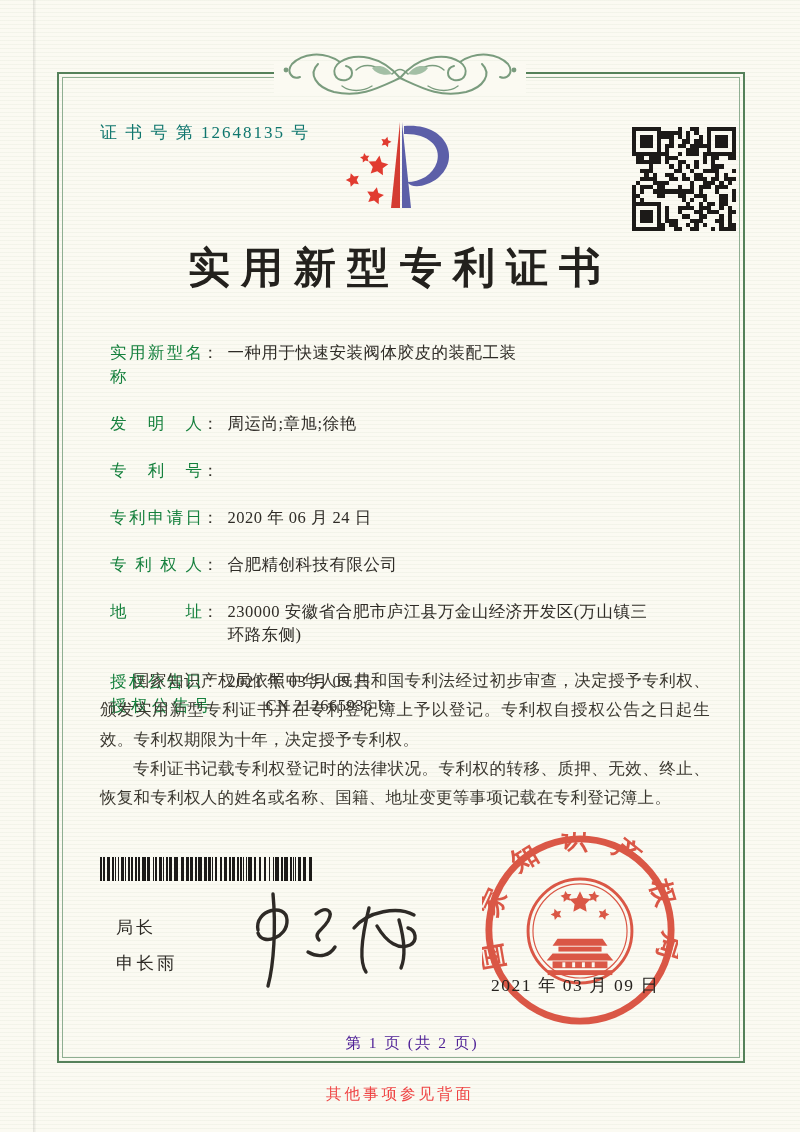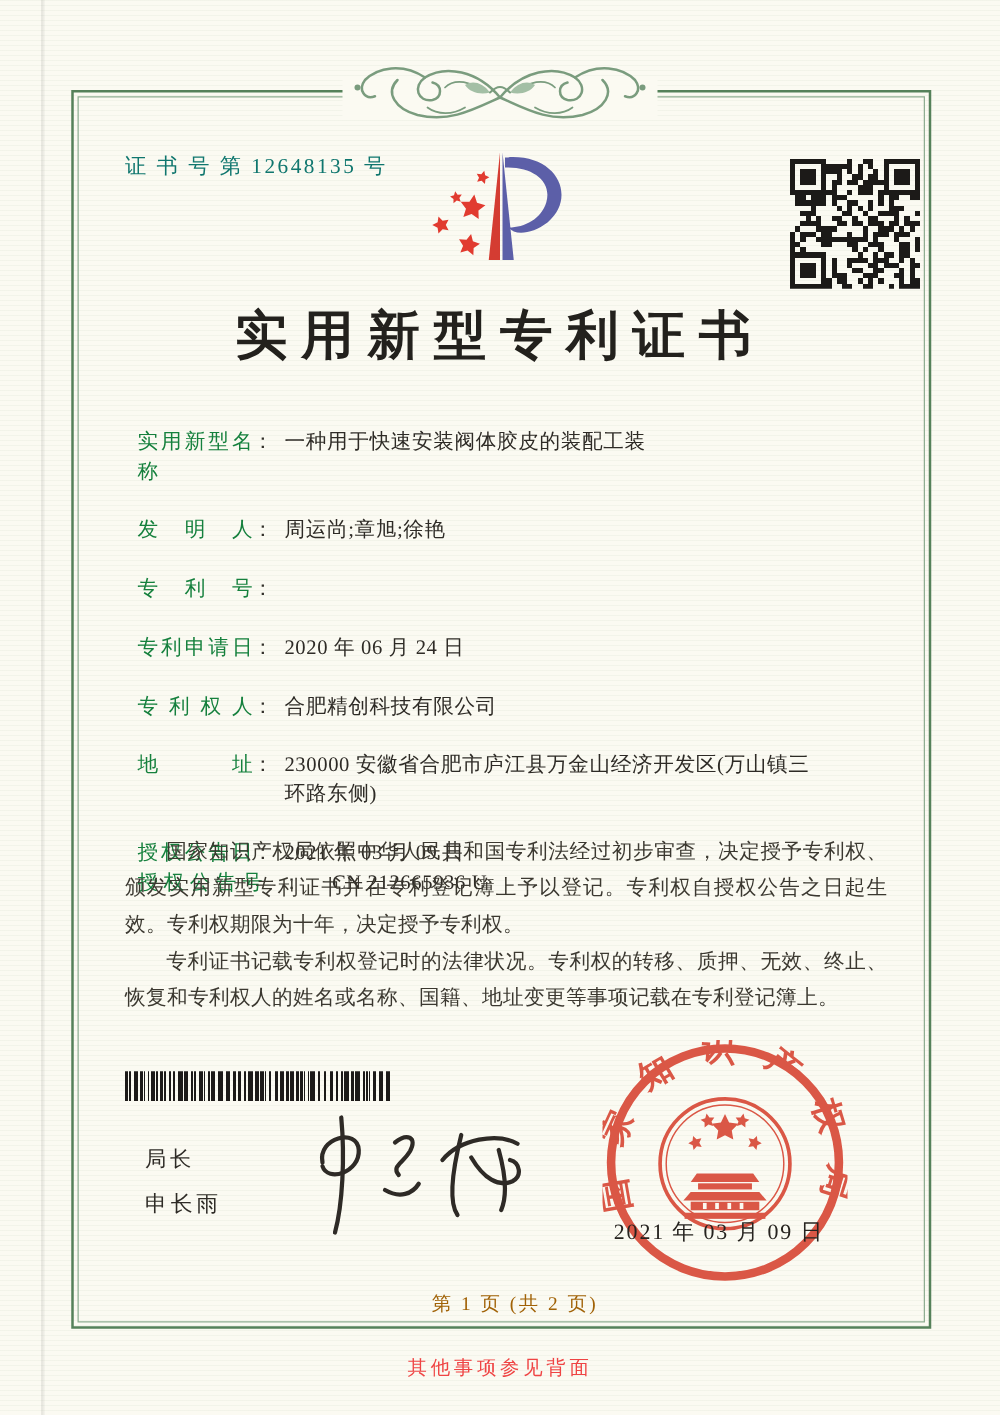--- a/index.html
+++ b/index.html
@@ -44,21 +44,21 @@
   .barcode { position:absolute; left:100px; top:857px; width:212px; height:24px; }
 
   .seal { position:absolute; left:482px; top:832px; width:196px; height:196px; opacity:0.92; }
   .seal-date { position:absolute; left:491px; top:973px; font-size:17.5px; letter-spacing:1.5px; color:#26231f; z-index:3; }
 
   .signer-title { position:absolute; left:116px; top:916px; font-size:17px; letter-spacing:3px; color:#2e2b26; }
   .signer-name  { position:absolute; left:116px; top:951px; font-size:17.5px; letter-spacing:3px; color:#2e2b26; }
   .signature { position:absolute; left:228px; top:886px; width:200px; height:106px; }
 
   .page-info { position:absolute; left:0; top:1033px; width:100%; text-align:center;
-    font-size:15.5px; letter-spacing:2px; color:#a16207;padding-left:24px; }
+    font-size:15.5px; letter-spacing:2px; color:#4c1d95;padding-left:24px; }
   .back-note { position:absolute; left:0; top:1084px; width:100%; text-align:center;
     font-size:15.5px; letter-spacing:3px; color:#ef4444; }
 </style>
 </head>
 <body>
 
 <div class="photo-edge"></div>
 
 <div class="border-outer">
   <div class="border-inner"></div>

